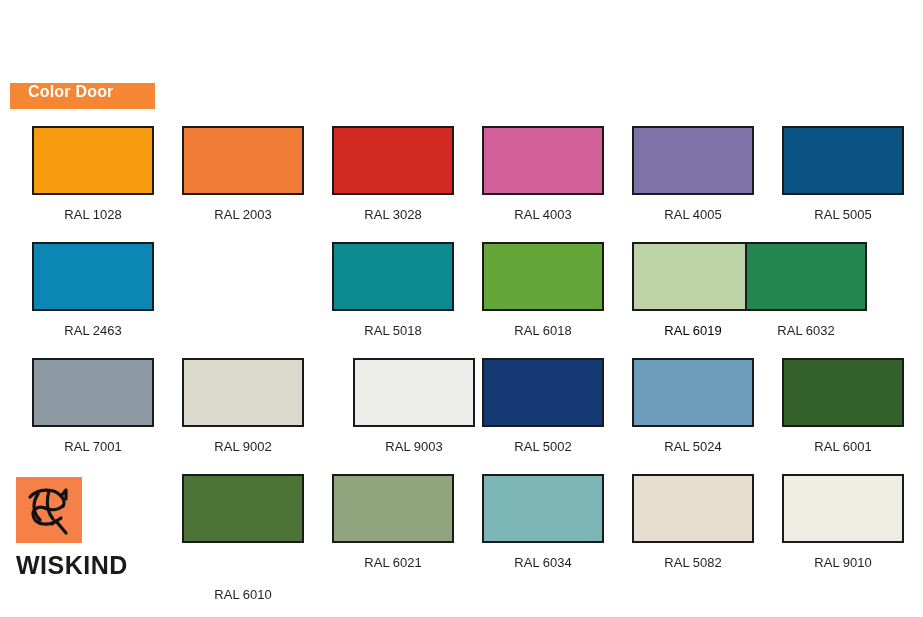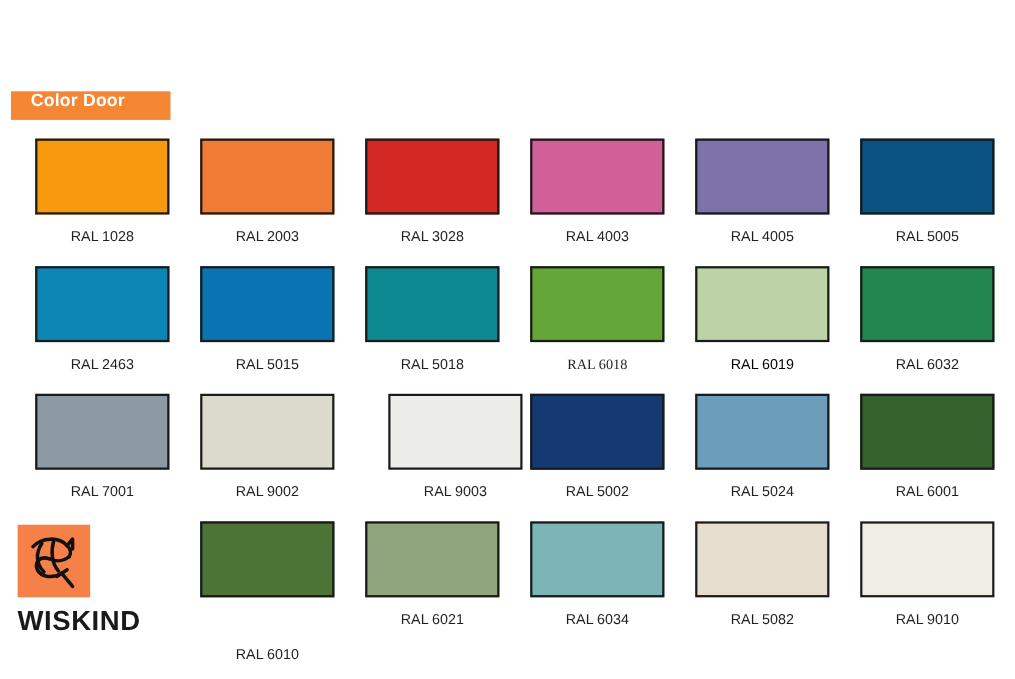--- a/index.html
+++ b/index.html
@@ -125,37 +125,33 @@
       <div class="swatch-cell" style="left: 782px;">
         <div class="swatch-chip" style="background: rgb(11, 83, 130); border-color: rgb(26, 26, 26);"></div>
         <div class="swatch-label" style="color: rgb(35, 31, 32);">RAL 5005</div>
       </div>
     </div>
     <div class="swatch-row">
       <div class="swatch-cell" style="left: 32px;">
         <div class="swatch-chip" style="background: rgb(12, 134, 181); border-color: rgb(26, 26, 26);"></div>
         <div class="swatch-label" style="color: rgb(35, 31, 32);">RAL 2463</div>
       </div>
-      <div class="swatch-cell" style="left: 182px;">
-        <div class="swatch-chip" style="background: rgb(10, 116, 179); border-color: rgb(26, 26, 26);"></div>
-        <div class="swatch-label" style="color: rgb(35, 31, 32);">RAL 5015</div>
-      </div>
       <div class="swatch-cell" style="left: 332px;">
         <div class="swatch-chip" style="background: rgb(13, 138, 145); border-color: rgb(26, 26, 26);"></div>
         <div class="swatch-label" style="color: rgb(35, 31, 32);">RAL 5018</div>
       </div>
       <div class="swatch-cell" style="left: 482px;">
         <div class="swatch-chip" style="background: rgb(100, 166, 55); border-color: rgb(26, 26, 26);"></div>
-        <div class="swatch-label" style="color: rgb(35, 31, 32); font-family: Liberation Serif, serif;">RAL 6018</div>
+        <div class="swatch-label" style="color: rgb(35, 31, 32);">RAL 6018</div>
       </div>
       <div class="swatch-cell" style="left: 632px;">
         <div class="swatch-chip" style="background: rgb(188, 211, 167); border-color: rgb(26, 26, 26);"></div>
         <div class="swatch-label" style="color: #000000;">RAL 6019</div>
       </div>
-      <div class="swatch-cell" style="left: 782px;">
+      <div class="swatch-cell" style="left: 745px;">
         <div class="swatch-chip" style="background: rgb(35, 134, 78); border-color: rgb(26, 26, 26);"></div>
         <div class="swatch-label" style="color: rgb(35, 31, 32);">RAL 6032</div>
       </div>
     </div>
     <div class="swatch-row">
       <div class="swatch-cell" style="left: 32px;">
         <div class="swatch-chip" style="background: rgb(141, 153, 163); border-color: rgb(26, 26, 26);"></div>
         <div class="swatch-label" style="color: rgb(35, 31, 32);">RAL 7001</div>
       </div>
       <div class="swatch-cell" style="left: 182px;">

